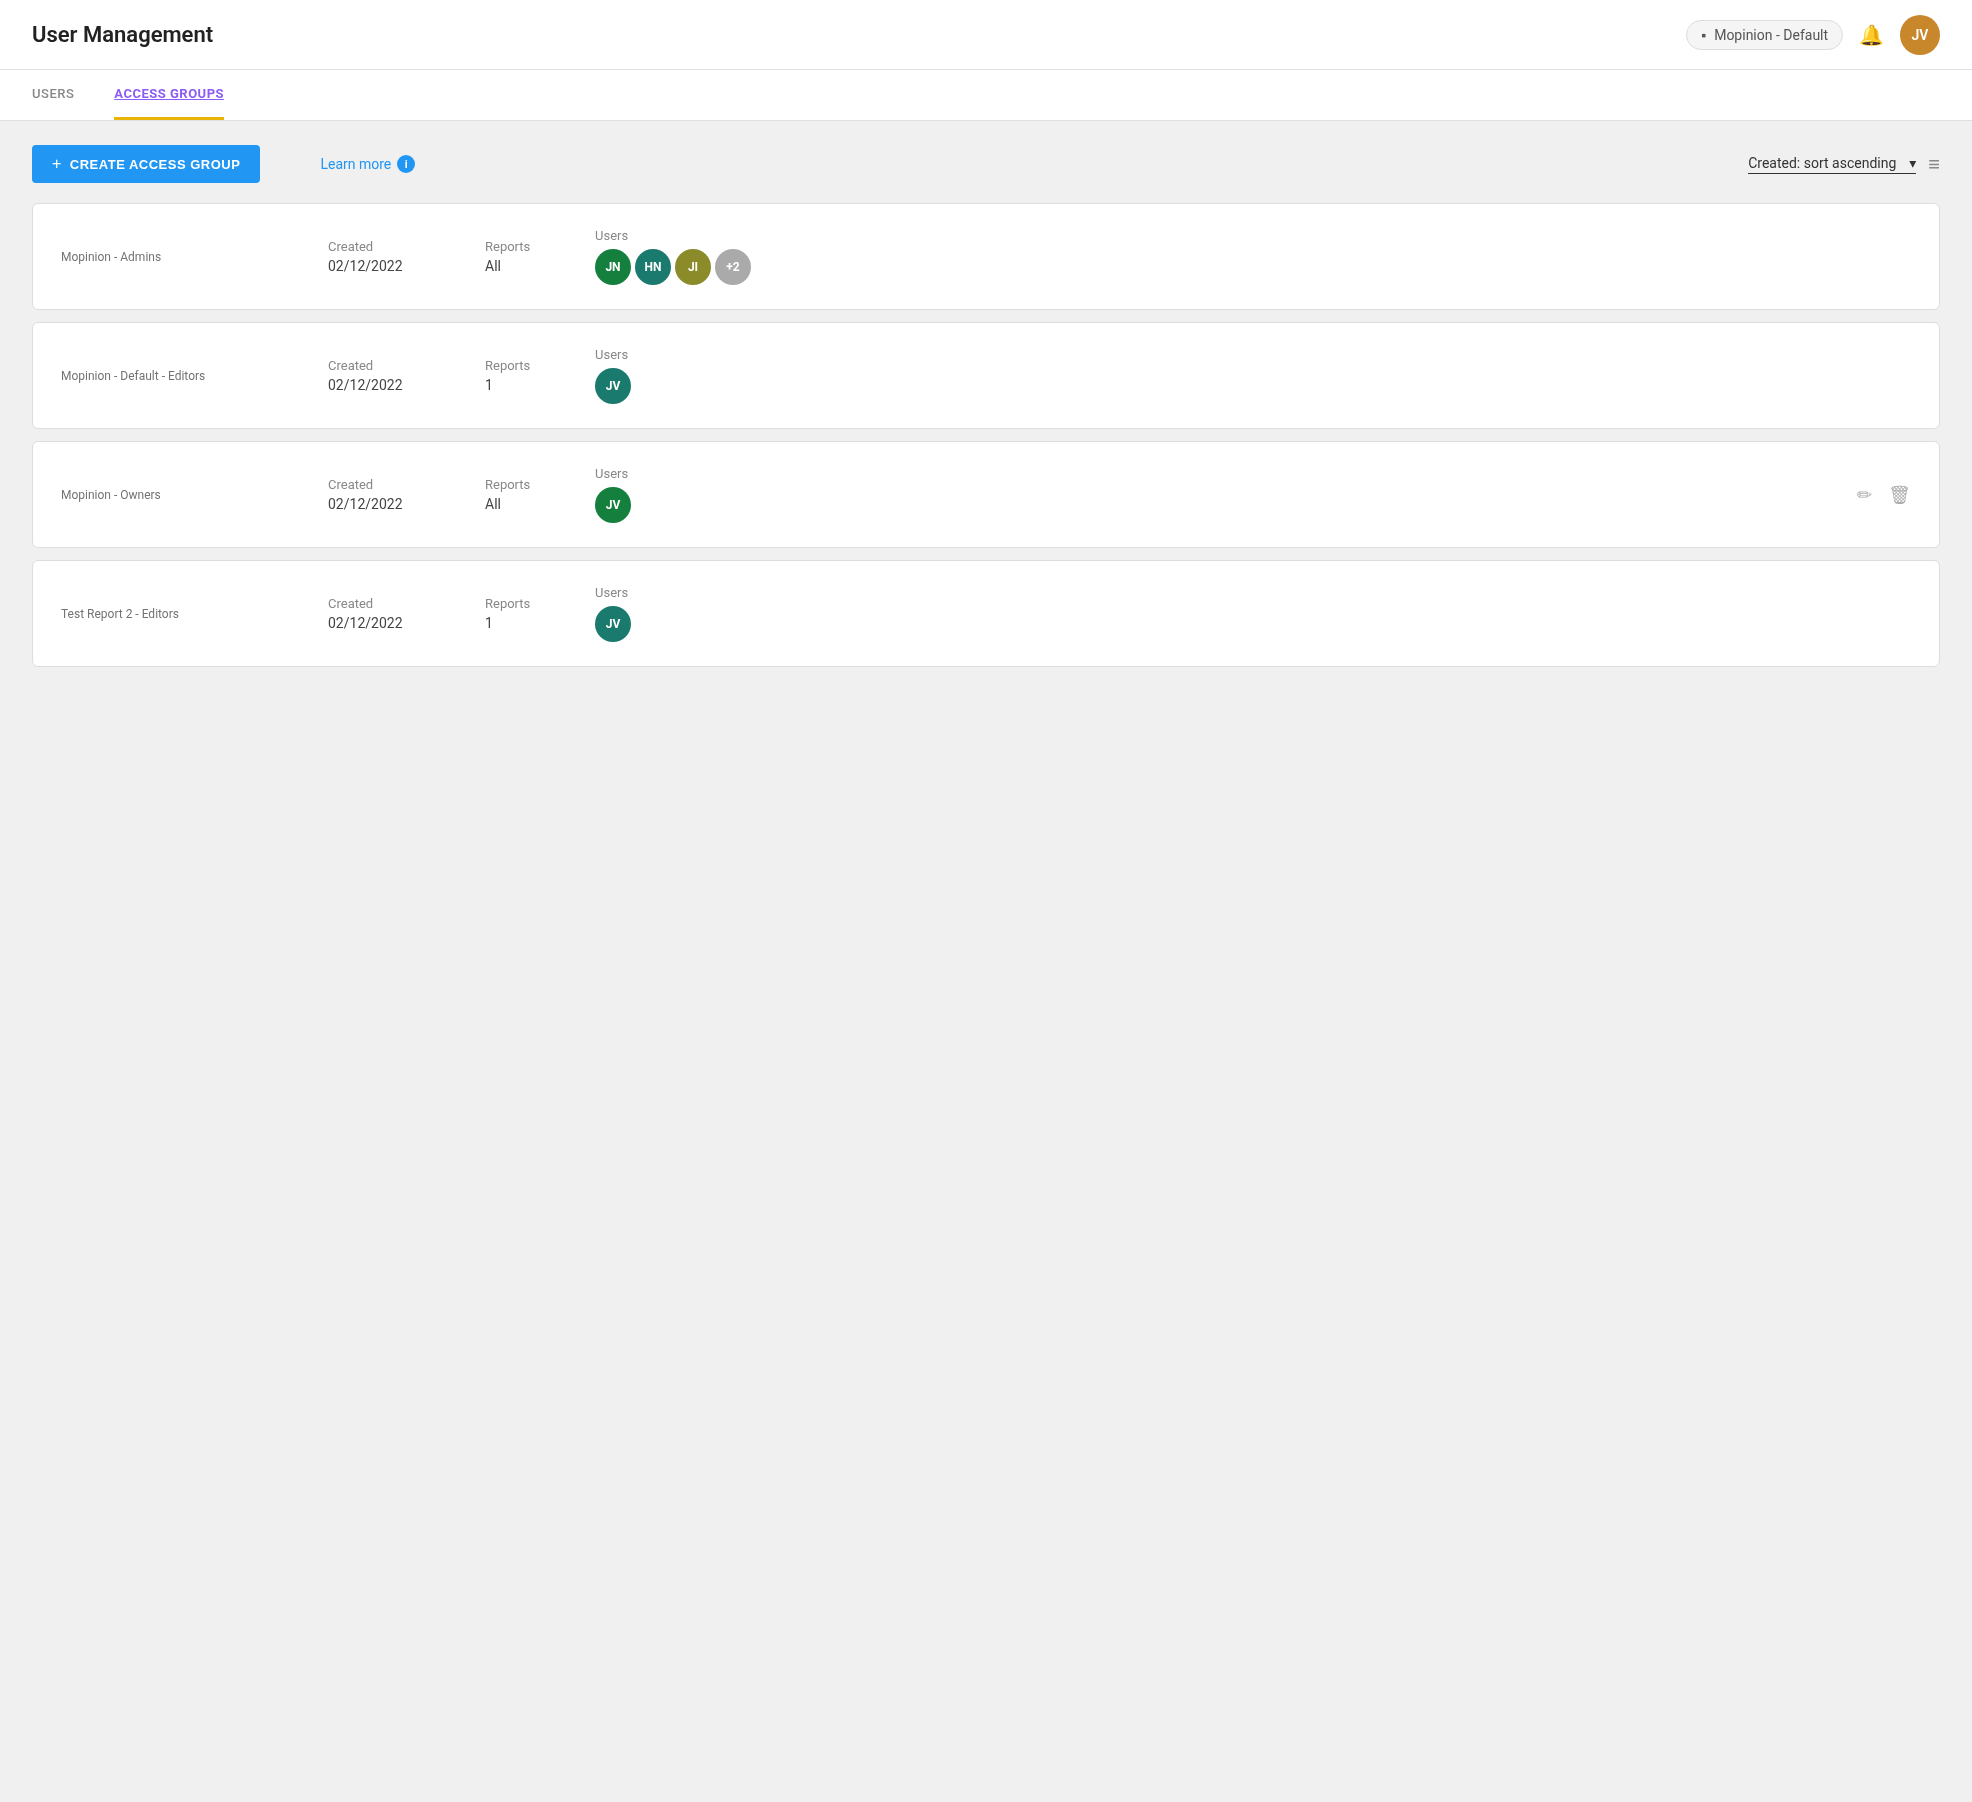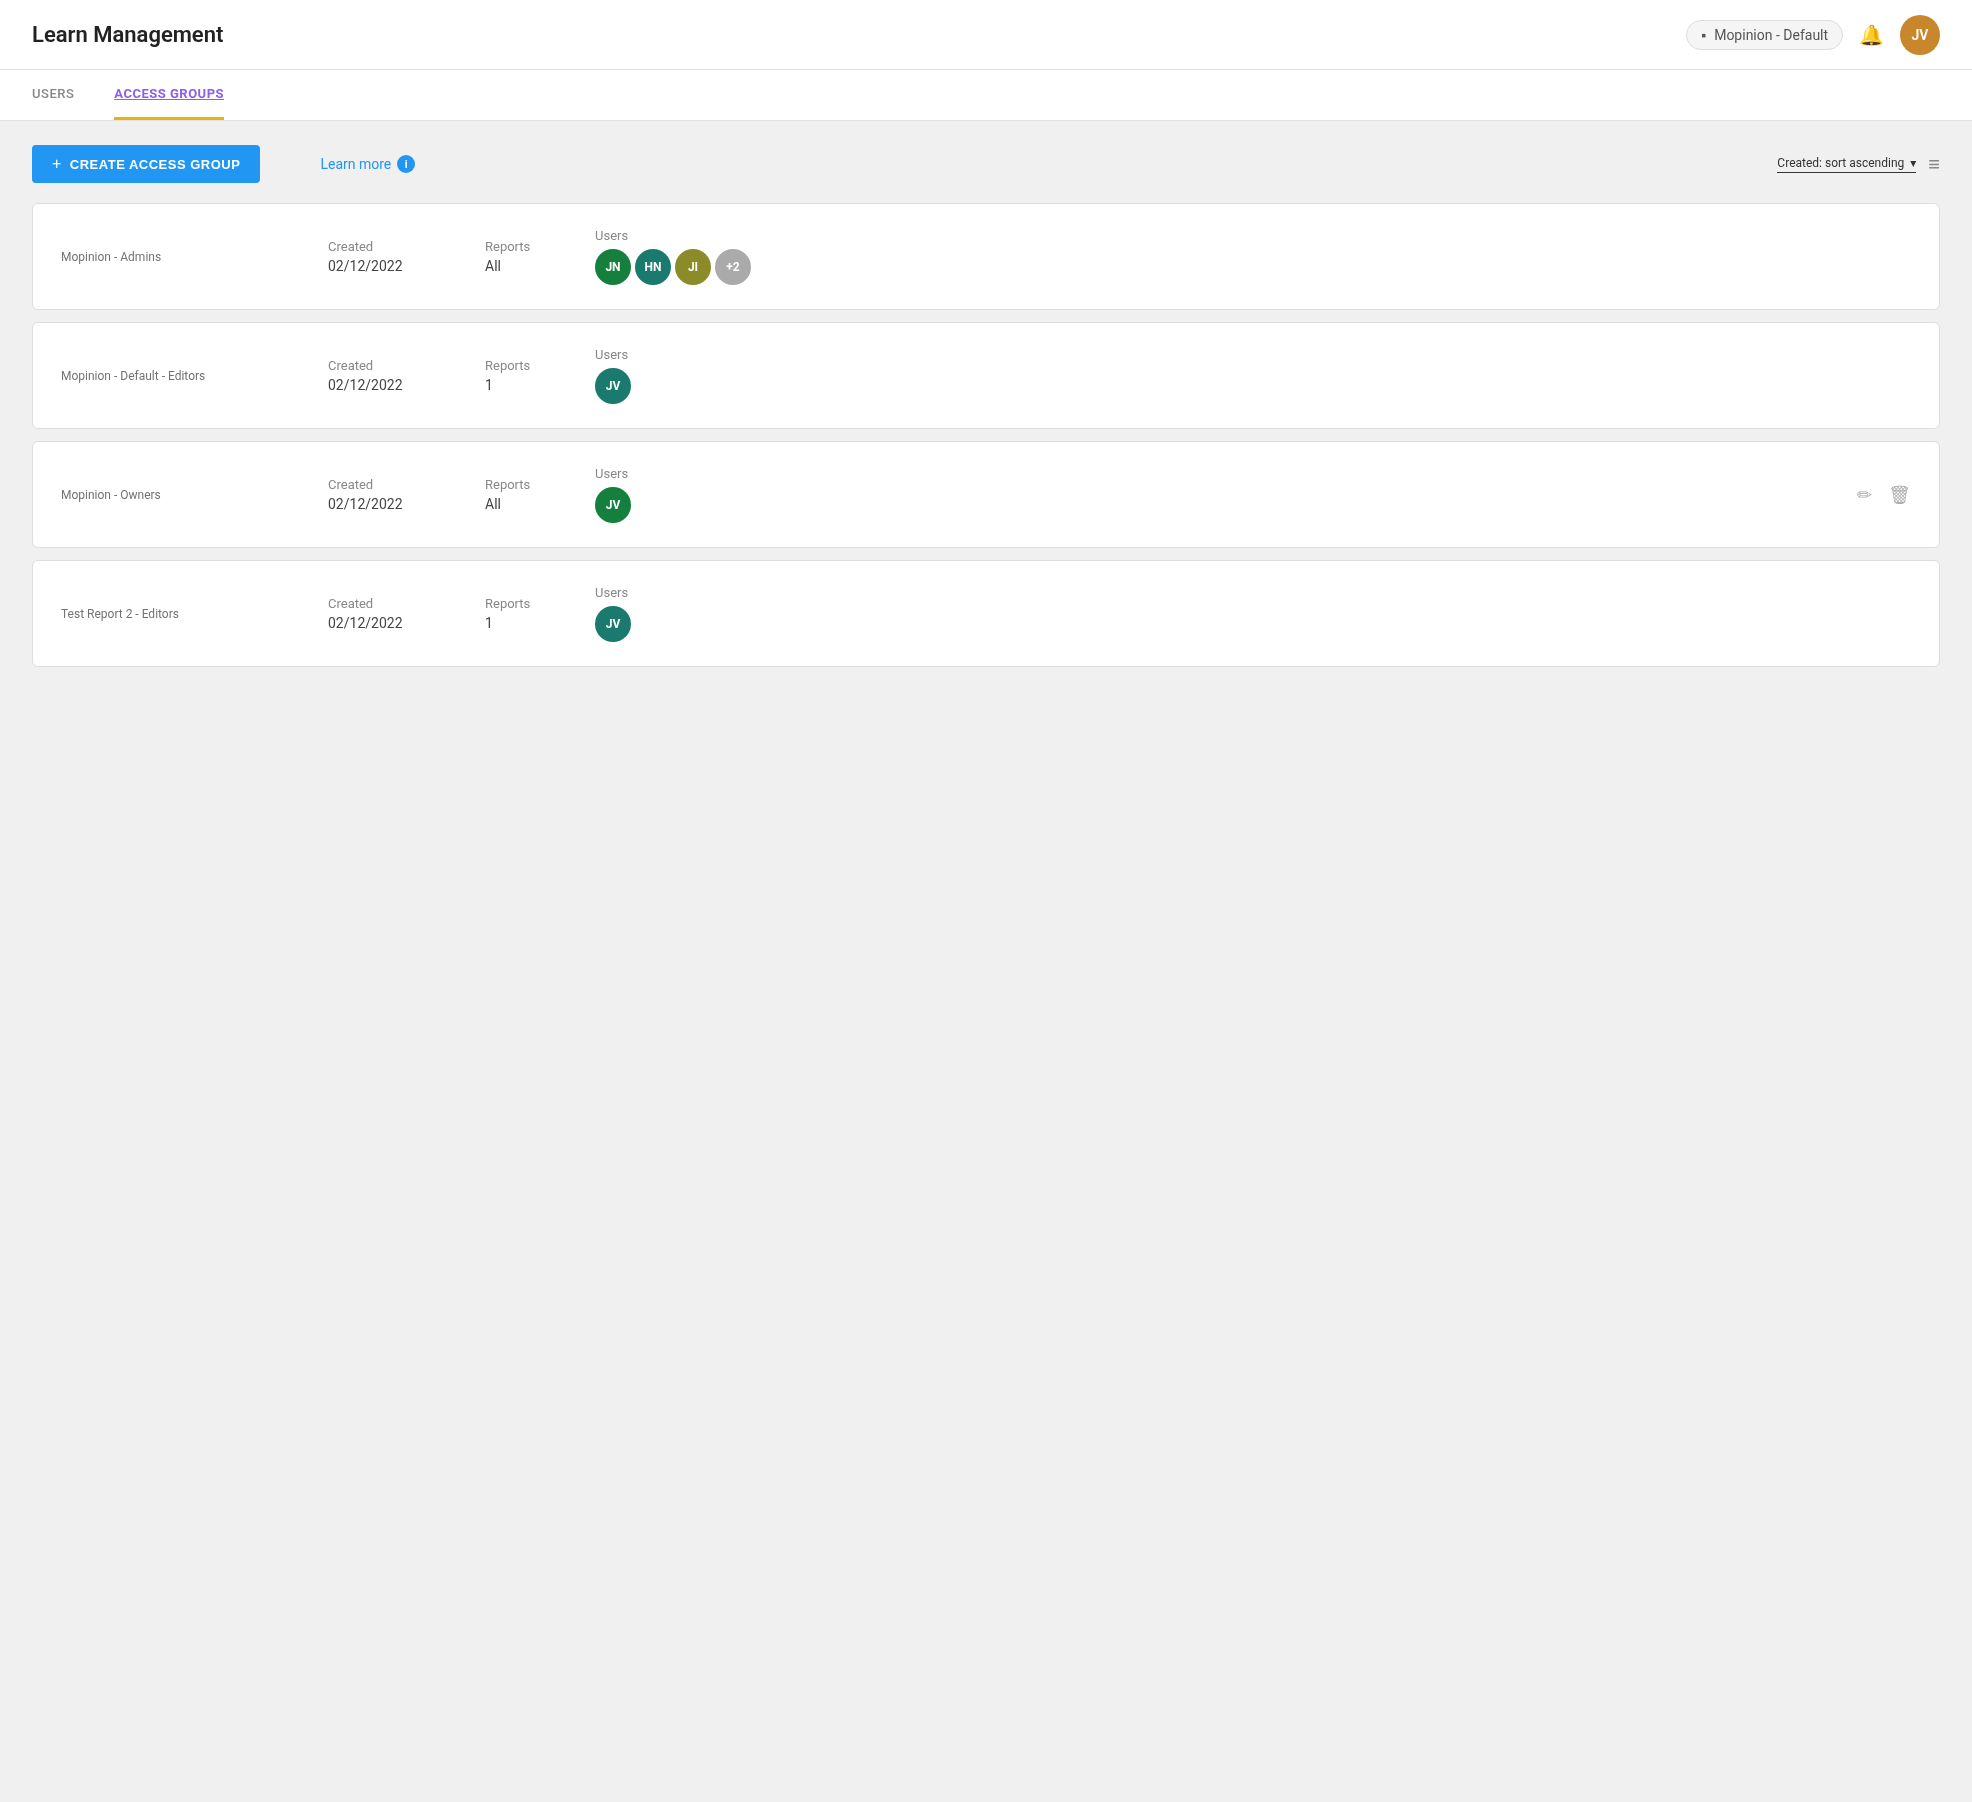--- a/index.html
+++ b/index.html
@@ -143,22 +143,22 @@
       font-weight: 700;
     }
     .toolbar-right {
       display: flex;
       align-items: center;
       gap: 12px;
     }
     .sort-dropdown {
       display: flex;
       align-items: center;
-      gap: 6px;
-      font-size: 12px;
+      gap: 13px;
+      font-size: 14px;
       color: #333;
       cursor: pointer;
       border-bottom: 1px solid #333;
       padding-bottom: 2px;
     }
     .filter-icon {
       font-size: 20px;
       color: #888;
       cursor: pointer;
     }
@@ -239,21 +239,21 @@
     .action-icon {
       font-size: 18px;
       color: #aaa;
       cursor: pointer;
     }
   </style>
 </head>
 <body>
 
 <div class="header">
-  <span class="header-title">Learn Management</span>
+  <span class="header-title">User Management</span>
   <div class="header-right">
     <div class="workspace-badge">
       <span style="font-size:14px;">▪</span>
       <span>Mopinion - Default</span>
     </div>
     <span class="bell-icon">🔔</span>
     <div class="avatar-jv">JV</div>
   </div>
 </div>
 

